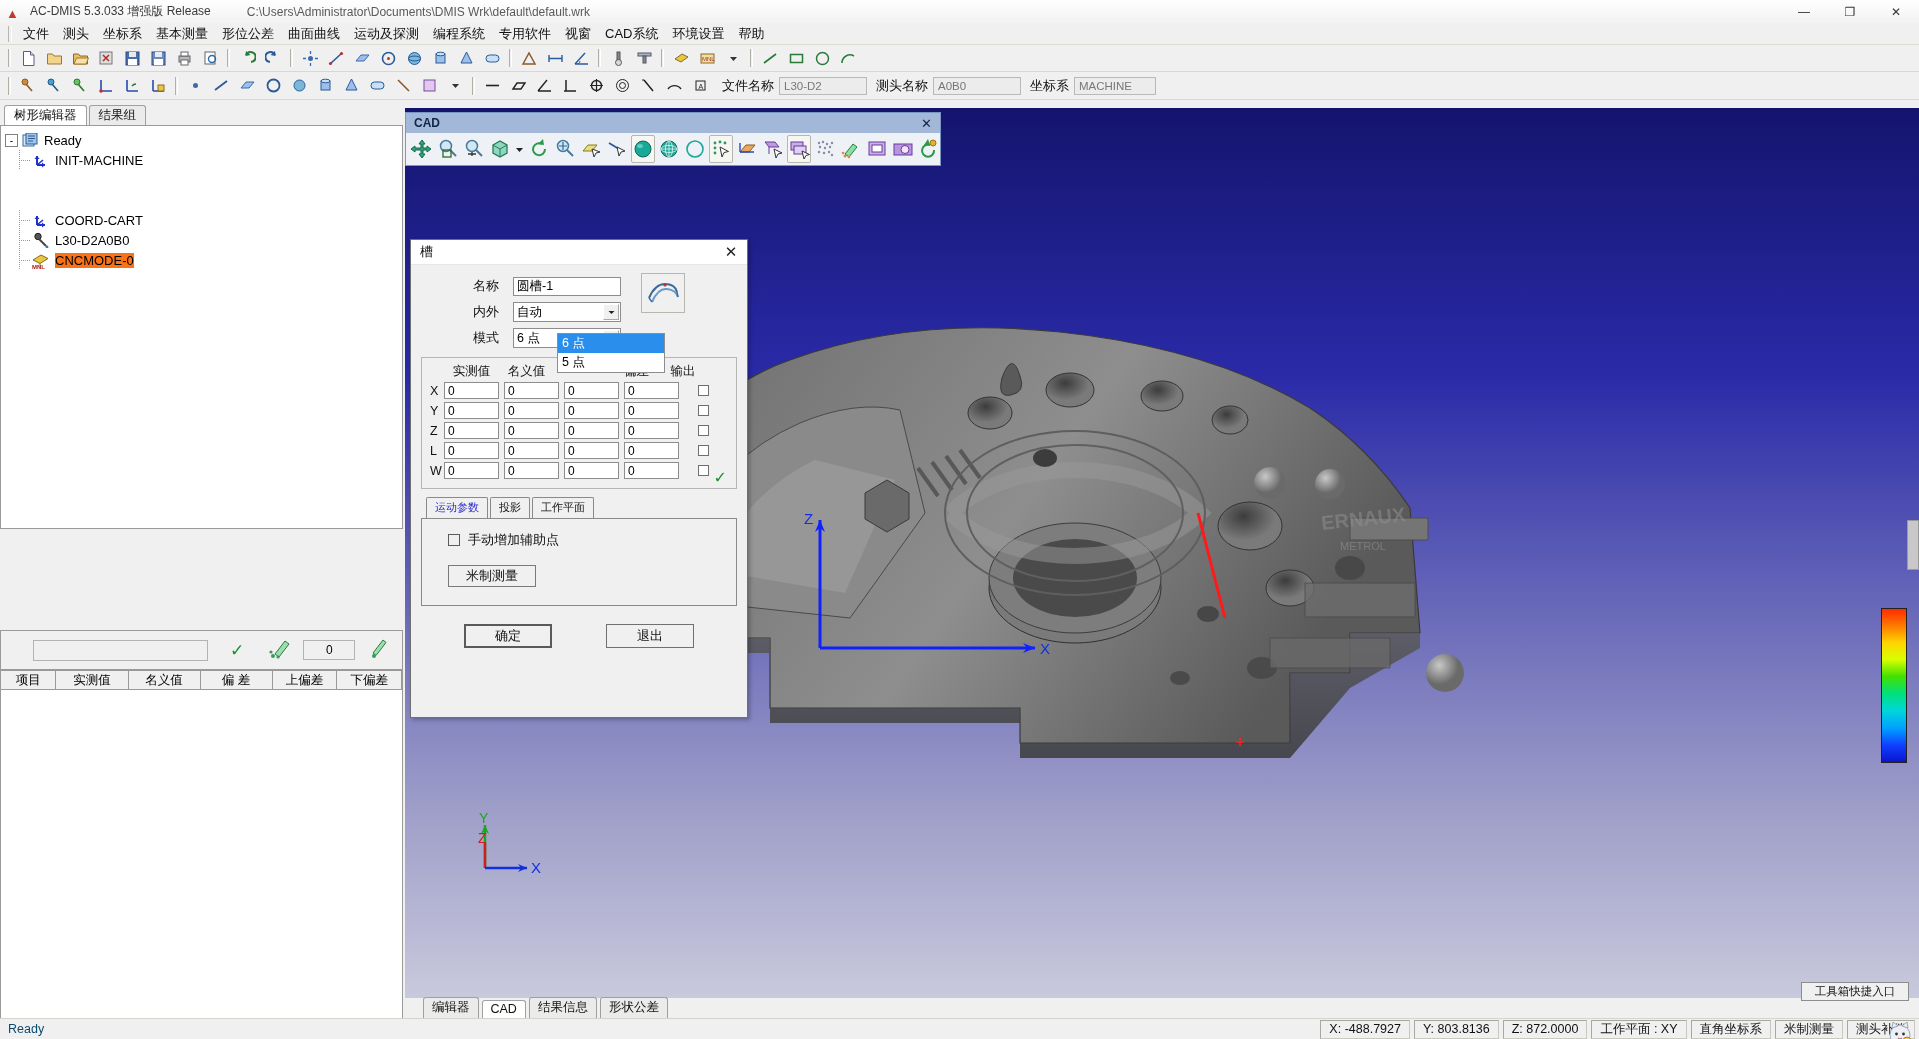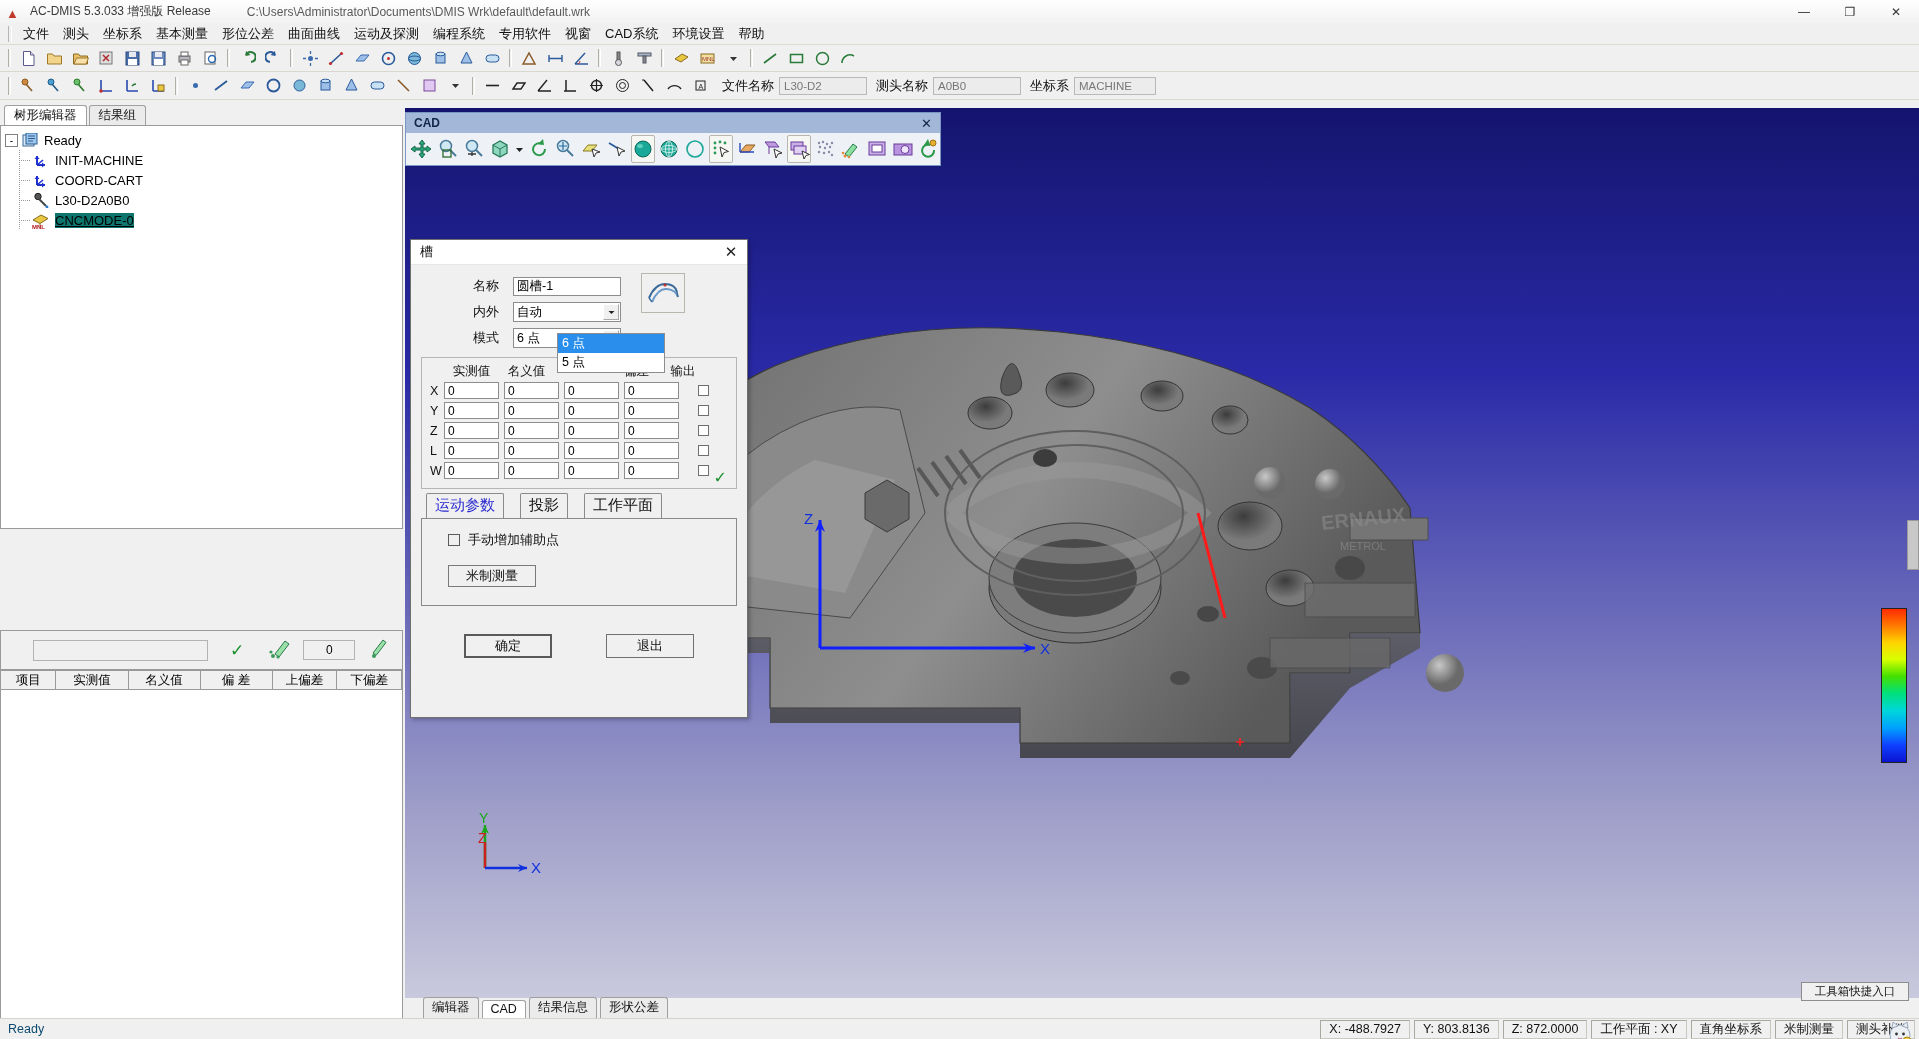--- a/index.html
+++ b/index.html
@@ -113,21 +113,21 @@
   .tree-dots::before {
     content: ""; position: absolute; left: 0; top: 0; bottom: 0; width: 1px;
     background: repeating-linear-gradient(#9a9a9a 0 1px, transparent 1px 2px);
   }
   .tree-dots::after {
     content: ""; position: absolute; left: 0; top: 10px; width: 12px; height: 1px;
     background: repeating-linear-gradient(to right, #9a9a9a 0 1px, transparent 1px 2px);
   }
   .tree-ico { width: 19px; height: 17px; margin-right: 4px; display:flex; align-items:center; justify-content:center; }
   .tree-label { font-size: 13px; }
-  .tree-label.sel { background: #0f766e; text-decoration: underline; }
+  .tree-label.sel { background: #f97316; }
 
   
   .cmdbar {
     position: absolute; left: 0; top: 522px; width: 403px; height: 40px;
     background: #f0f0f0; border: 1px solid #9a9a9a; box-sizing: border-box;
     display: flex; align-items: center; padding-left: 32px;
   }
   .cmdinput {
     width: 175px; height: 21px; background: #f0f0f0; border: 1px solid #b3b3b3;
     box-sizing: border-box;
@@ -268,40 +268,40 @@
     box-sizing: border-box;
   }
   .tg-okcheck {
     position: absolute; right: 9px; bottom: 1px; font-size: 16px; color: #1a8f2e; font-weight: bold;
   }
 
   
   .tabbox { margin-top: 9px; }
   .tabbox-strip { display: flex; align-items: flex-end; height: 20px; padding-left: 5px; }
   .dtab {
-    font-size: 15px; padding: 2px 8px 3px 8px; border: 1px solid #8a8a8a;
-    border-bottom: none; background: #f0f0f0; margin-right: 16px; color: #111;
+    font-size: 11px; padding: 2px 8px 3px 8px; border: 1px solid #8a8a8a;
+    border-bottom: none; background: #f0f0f0; margin-right: 2px; color: #111;
     border-radius: 2px 2px 0 0;
   }
   .dtab.active { color: #2a2ad0; background: #f0f0f0; }
   .tabbox-panel {
     border: 1px solid #8a8a8a; height: 88px; background: #f0f0f0; box-sizing: border-box;
     padding: 12px 0 0 26px;
   }
   .chkrow { display: flex; align-items: center; font-size: 13px; color: #111; }
   .chkbox {
     width: 12px; height: 12px; border: 1px solid #5a5a5a; background: #f0f0f0;
     margin-right: 8px; box-sizing: border-box;
   }
   .safebtn {
     margin-top: 16px; width: 88px; height: 22px; background: #f0f0f0;
     border: 1px solid #7a7a7a; display: flex; align-items: center; justify-content: center;
     font-size: 13px; color: #111; box-sizing: border-box;
   }
-  .dlg-footer { display: flex; justify-content: center; gap: 54px; margin-top: 28px; }
+  .dlg-footer { display: flex; justify-content: center; gap: 54px; margin-top: 18px; }
   .dbtn {
     width: 88px; height: 24px; background: #f0f0f0; border: 1px solid #707070;
     display: flex; align-items: center; justify-content: center;
     font-size: 13px; color: #111; box-sizing: border-box;
   }
   .dbtn.default { border: 2px solid #5a5a5a; }
 
   
   .statusbar {
     position: absolute; left: 0; top: 1018px; width: 1919px; height: 21px;
@@ -1004,21 +1004,21 @@
               <svg width="17" height="16" viewBox="0 0 17 16">
                 <path d="M4 13V4" stroke="#2030d0" stroke-width="2"></path>
                 <path d="M4 4l-2.5 3h5z" fill="#2030d0"></path>
                 <path d="M4 13h8" stroke="#2030d0" stroke-width="2"></path>
                 <path d="M12 13l-3 2.5v-5z" fill="#2030d0"></path>
                 <path d="M4 13l6-5" stroke="#2030d0" stroke-width="1.5"></path>
               </svg>
             </span>
             <span class="tree-label">INIT-MACHINE</span>
           </div>
-          <div class="treerow" style="padding-left: 18px;">
+          <div class="treerow" style="padding-left: 18px; margin-top: 40px;">
             <span class="tree-dots"></span>
             <span class="tree-ico">
               <svg width="17" height="16" viewBox="0 0 17 16">
                 <path d="M4 13V4" stroke="#2030d0" stroke-width="2"></path>
                 <path d="M4 4l-2.5 3h5z" fill="#2030d0"></path>
                 <path d="M4 13h8" stroke="#2030d0" stroke-width="2"></path>
                 <path d="M12 13l-3 2.5v-5z" fill="#2030d0"></path>
                 <path d="M4 13l6-5" stroke="#2030d0" stroke-width="1.5"></path>
               </svg>
             </span>

